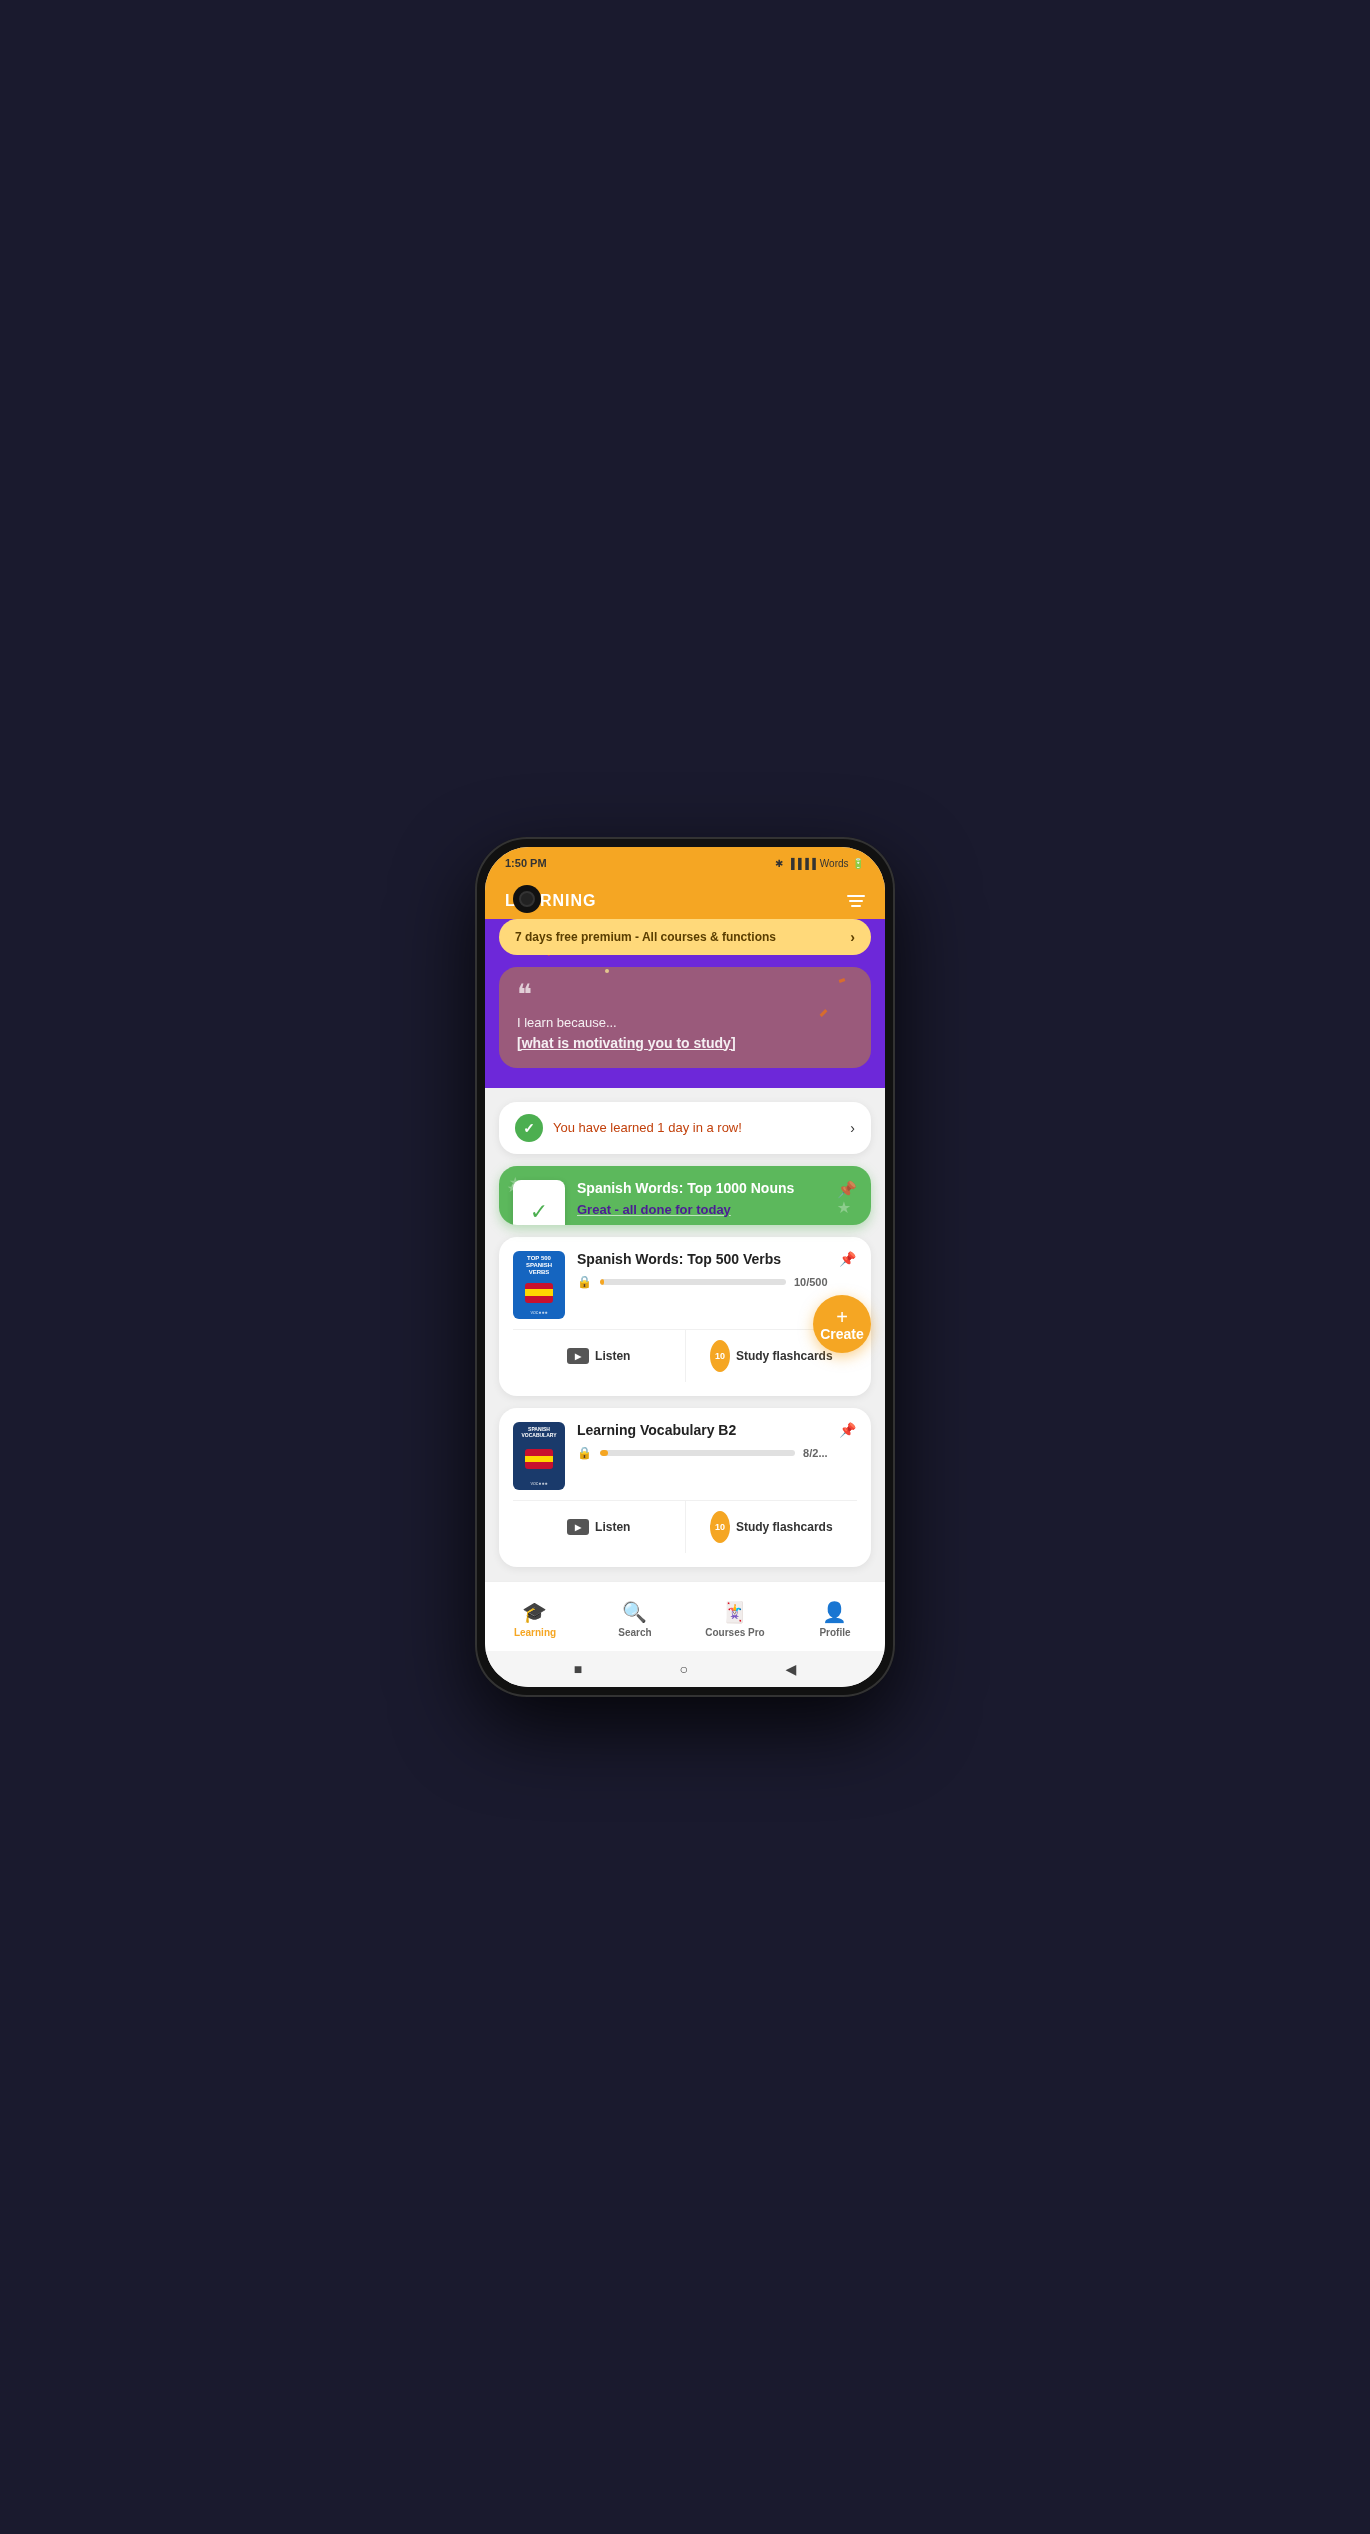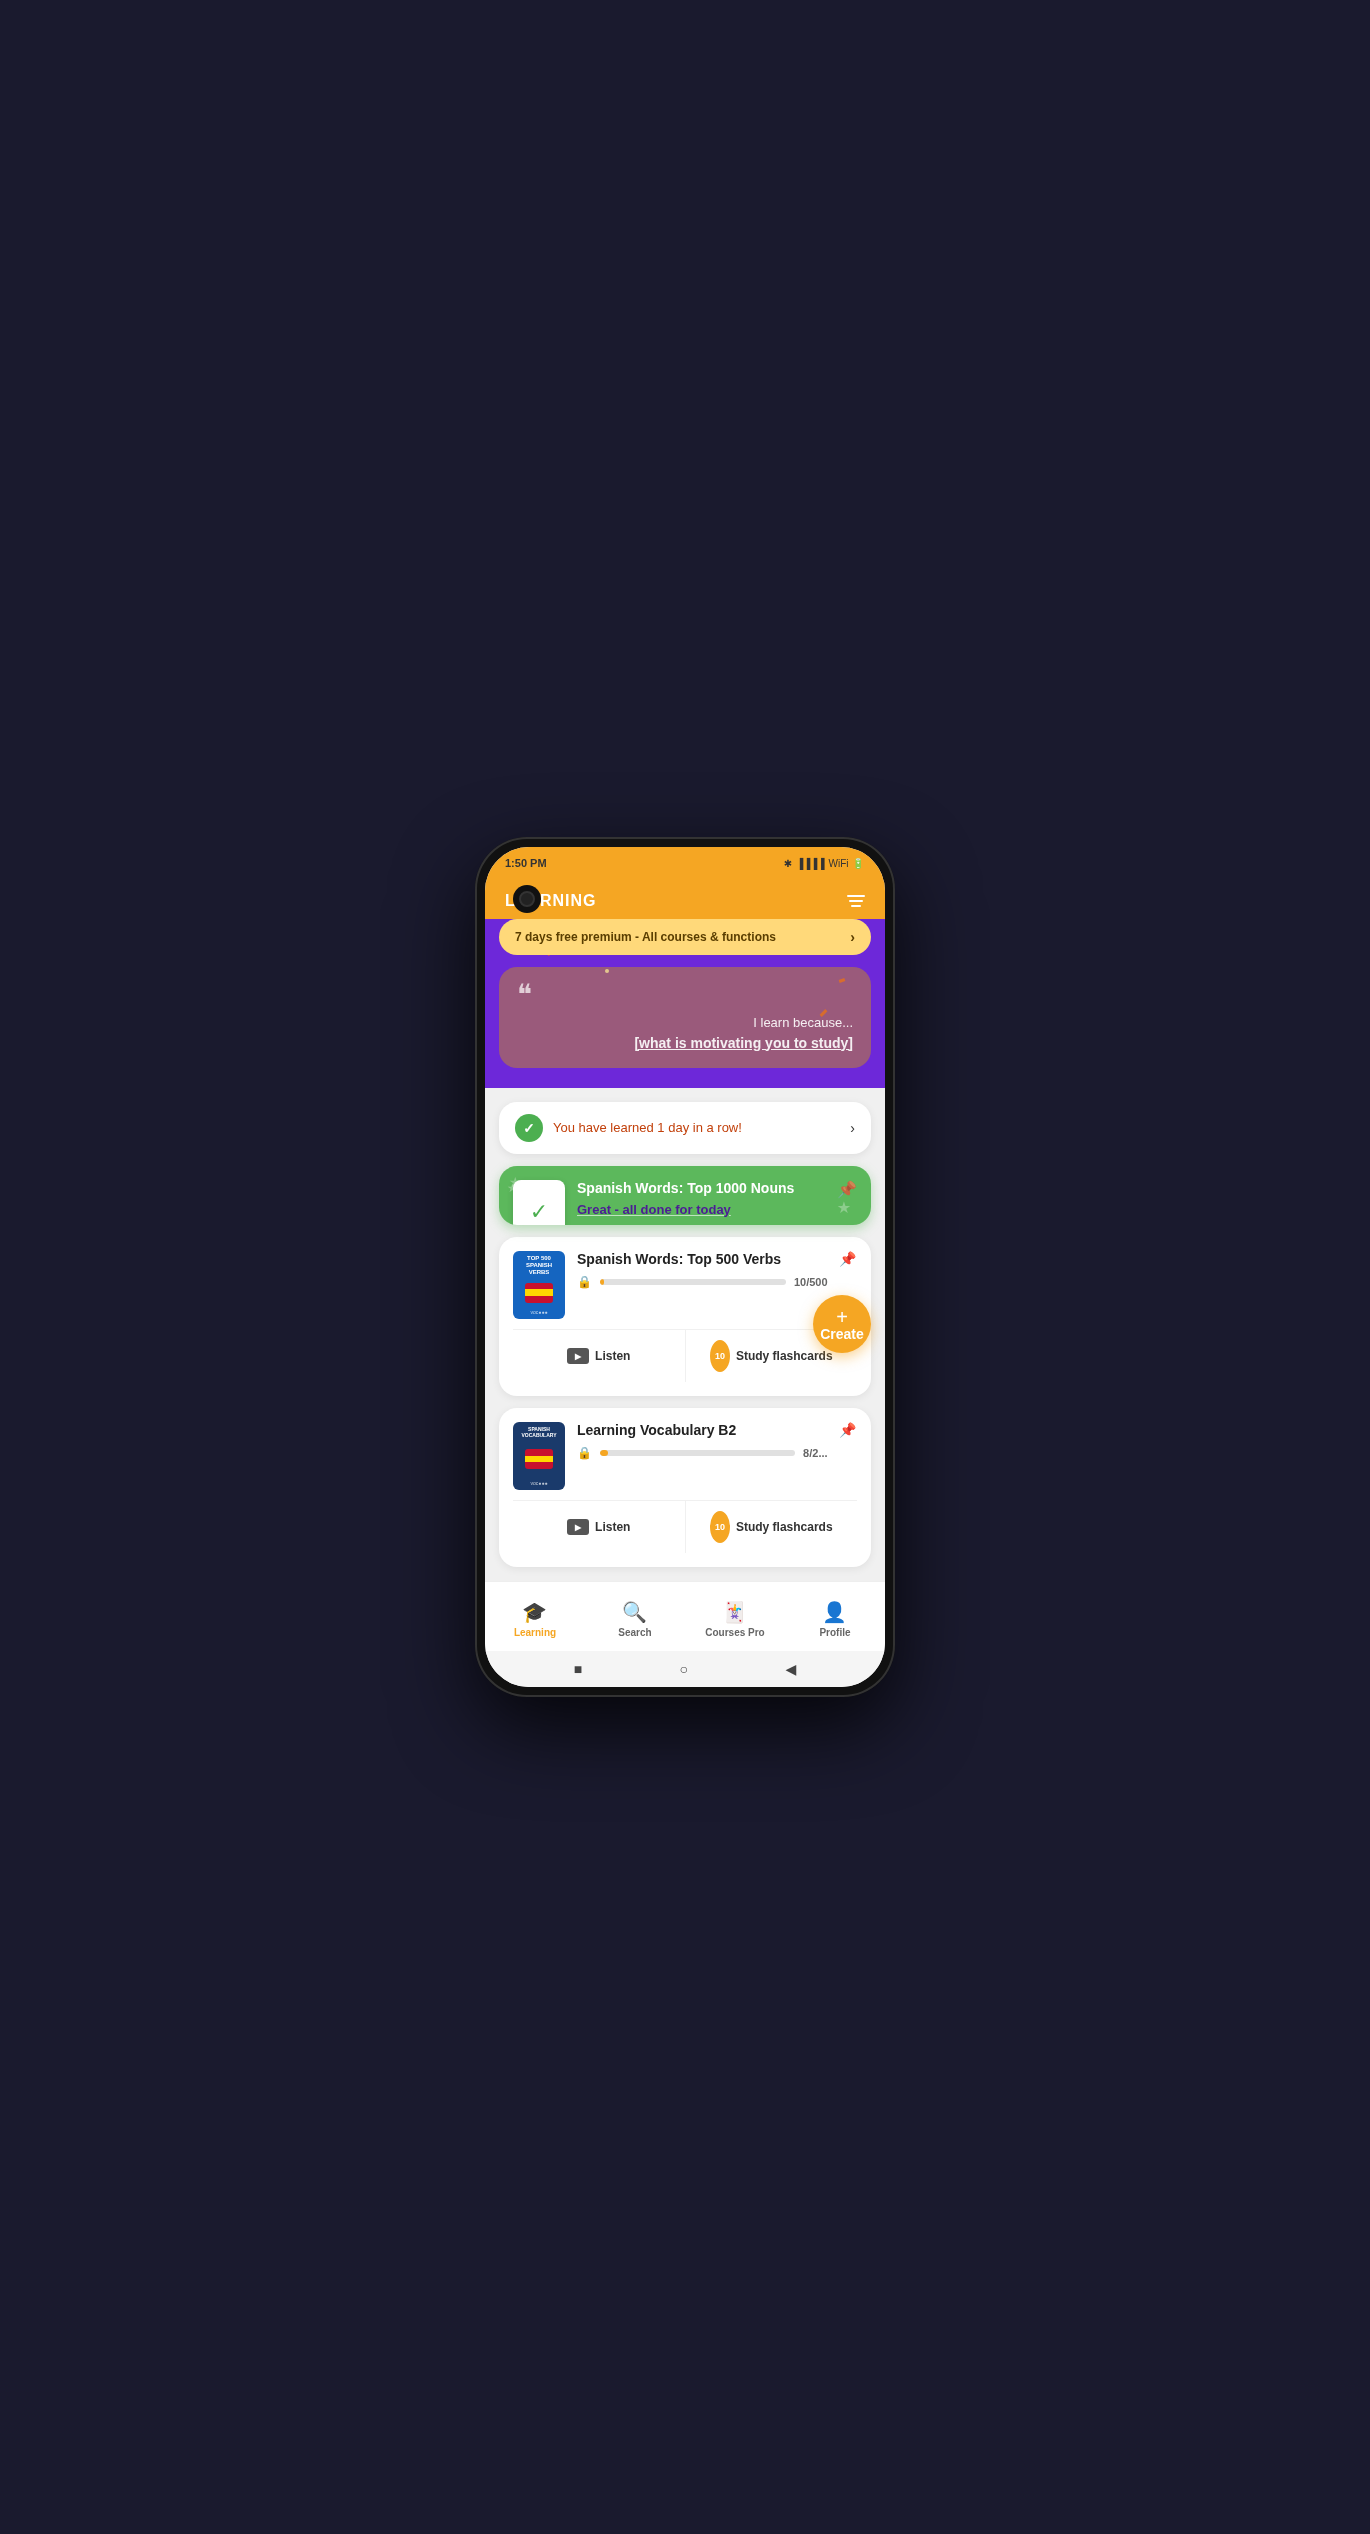--- a/index.html
+++ b/index.html
@@ -151,21 +151,21 @@
     .quote-mark {
       font-size: 28px;
       color: rgba(255,255,255,0.7);
       line-height: 1;
       font-family: Georgia, serif;
       margin-bottom: 4px;
     }
     .motivation-text {
       color: rgba(255,255,255,0.9);
       font-size: 13px;
-      text-align: right;
+      text-align: left;
       line-height: 1.5;
     }
     .motivation-text strong {
       display: block;
       font-size: 14px;
       font-weight: 700;
       text-decoration: underline;
     }
 
     
@@ -492,21 +492,21 @@
 
     <div class="camera-notch">
       <div class="camera-lens"></div>
     </div>
 
     <div class="status-bar">
       <span class="status-time">1:50 PM</span>
       <div class="status-icons">
         <span>✱</span>
         <span>▐▐▐▐</span>
-        <span>WiFi</span>
+        <span>Words</span>
         <span>🔋</span>
       </div>
     </div>
 
     <div class="app-header">
       <span class="header-title">LEARNING</span>
       <div class="header-filter-icon">
         <div class="filter-line"></div>
         <div class="filter-line"></div>
         <div class="filter-line"></div>

